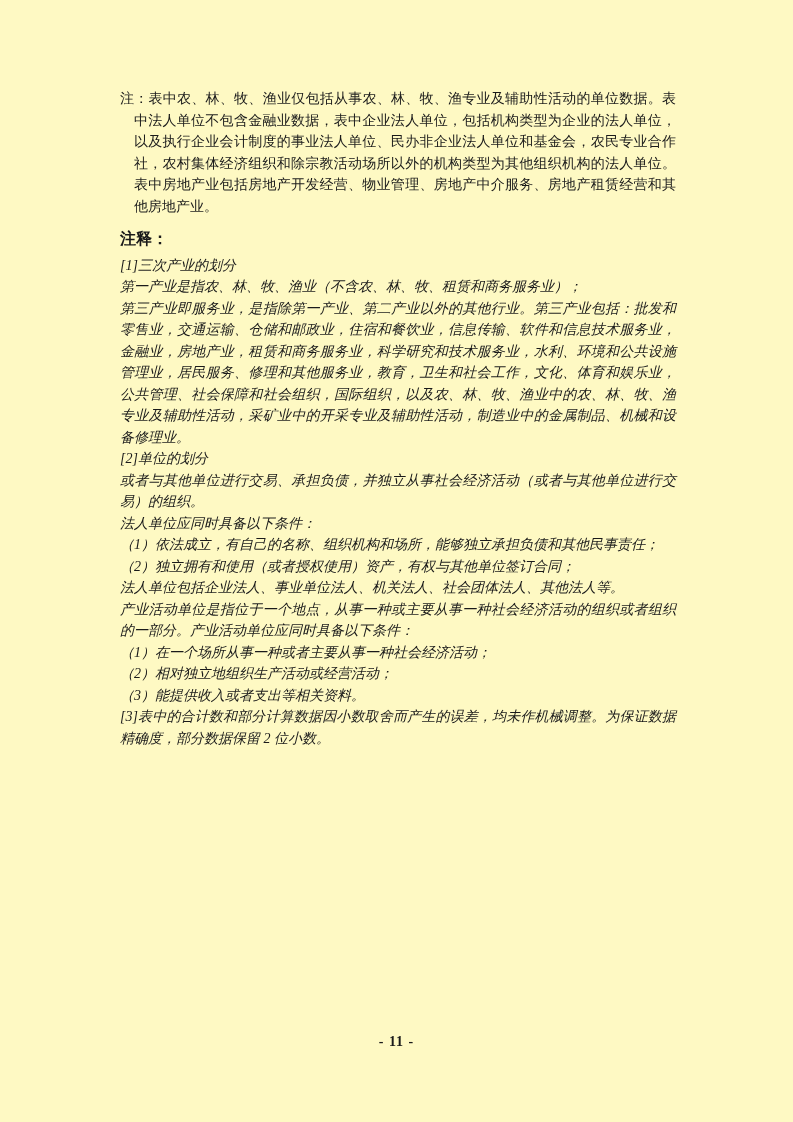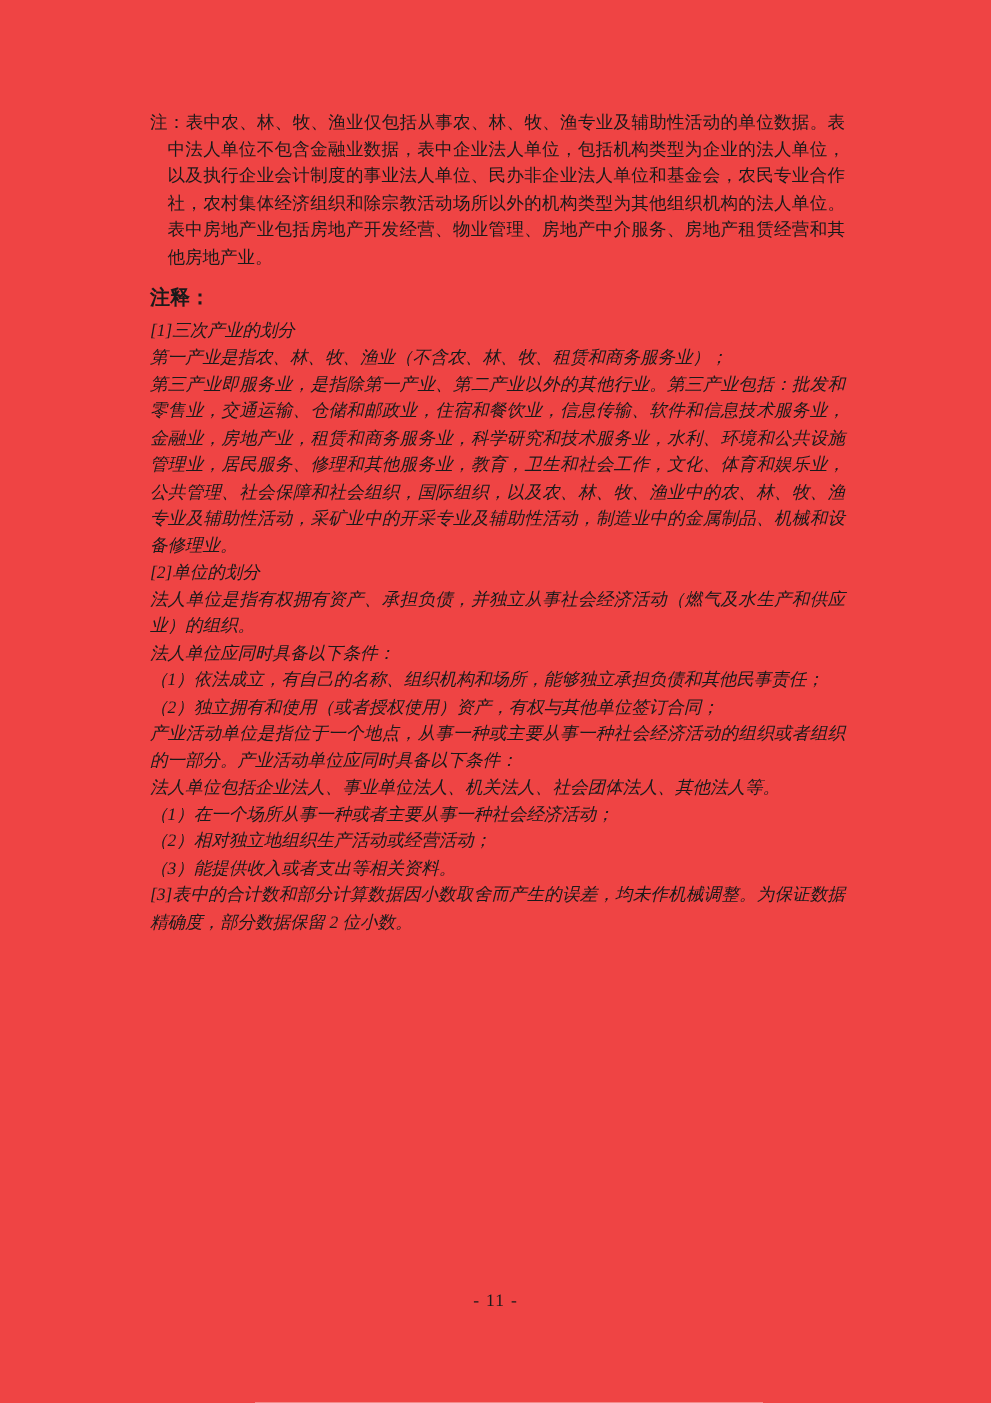--- a/index.html
+++ b/index.html
@@ -10,21 +10,21 @@
   }
   body {
     font-family: "Liberation Serif", "DejaVu Serif", serif;
     color: #1a1a1a;
     position: relative;
     overflow: hidden;
   }
   .page {
     position: absolute;
     inset: 0;
-    background: #ef4444;
+    background: #fef9c3;
   }
   .content {
     position: absolute;
     left: 120px;
     width: 556px;
     top: 88px;
     font-size: 14px;
     line-height: 21.5px;
     text-align: justify;
   }
@@ -45,42 +45,43 @@
   }
   .page-number {
     position: absolute;
     left: 0;
     right: 0;
     top: 1034px;
     text-align: center;
     font-size: 14px;
     letter-spacing: 1px;
     color: #1a1a1a;
+    font-weight: bold;
   }
 </style>
 </head>
 <body>
 
 <div class="page">
   <div class="content">
 
     <p class="note-para"><span>注：</span><span>表中农、林、牧、渔业仅包括从事农、林、牧、渔专业及辅助性活动的单位数据。表中法人单位不包含金融业数据，表中企业法人单位，包括机构类型为企业的法人单位，以及执行企业会计制度的事业法人单位、民办非企业法人单位和基金会，农民专业合作社，农村集体经济组织和除宗教活动场所以外的机构类型为其他组织机构的法人单位。表中房地产业包括房地产开发经营、物业管理、房地产中介服务、房地产租赁经营和其他房地产业。</span></p>
 
     <h3 class="annotations-heading">注释：</h3>
 
     <p class="para">[1]三次产业的划分</p>
     <p class="para">第一产业是指农、林、牧、渔业（不含农、林、牧、租赁和商务服务业）；</p>
     <p class="para">第三产业即服务业，是指除第一产业、第二产业以外的其他行业。第三产业包括：批发和零售业，交通运输、仓储和邮政业，住宿和餐饮业，信息传输、软件和信息技术服务业，金融业，房地产业，租赁和商务服务业，科学研究和技术服务业，水利、环境和公共设施管理业，居民服务、修理和其他服务业，教育，卫生和社会工作，文化、体育和娱乐业，公共管理、社会保障和社会组织，国际组织，以及农、林、牧、渔业中的农、林、牧、渔专业及辅助性活动，采矿业中的开采专业及辅助性活动，制造业中的金属制品、机械和设备修理业。</p>
     <p class="para">[2]单位的划分</p>
-    <p class="para">法人单位是指有权拥有资产、承担负债，并独立从事社会经济活动（燃气及水生产和供应业）的组织。</p>
+    <p class="para">或者与其他单位进行交易、承担负债，并独立从事社会经济活动（或者与其他单位进行交易）的组织。</p>
     <p class="para">法人单位应同时具备以下条件：</p>
     <p class="para">（1）依法成立，有自己的名称、组织机构和场所，能够独立承担负债和其他民事责任；</p>
     <p class="para">（2）独立拥有和使用（或者授权使用）资产，有权与其他单位签订合同；</p>
+    <p class="para">法人单位包括企业法人、事业单位法人、机关法人、社会团体法人、其他法人等。</p>
     <p class="para">产业活动单位是指位于一个地点，从事一种或主要从事一种社会经济活动的组织或者组织的一部分。产业活动单位应同时具备以下条件：</p>
-    <p class="para">法人单位包括企业法人、事业单位法人、机关法人、社会团体法人、其他法人等。</p>
     <p class="para">（1）在一个场所从事一种或者主要从事一种社会经济活动；</p>
     <p class="para">（2）相对独立地组织生产活动或经营活动；</p>
     <p class="para">（3）能提供收入或者支出等相关资料。</p>
     <p class="para">[3]表中的合计数和部分计算数据因小数取舍而产生的误差，均未作机械调整。为保证数据精确度，部分数据保留 2 位小数。</p>
 
   </div>
 
   <div class="page-number">- 11 -</div>
 </div>
 

